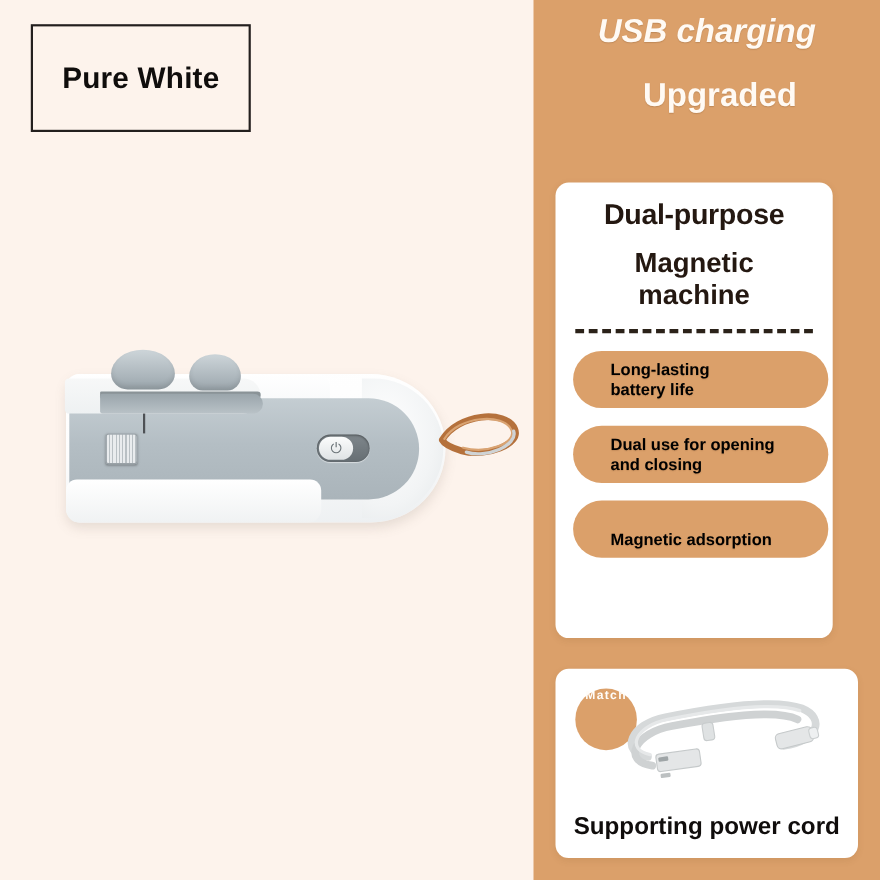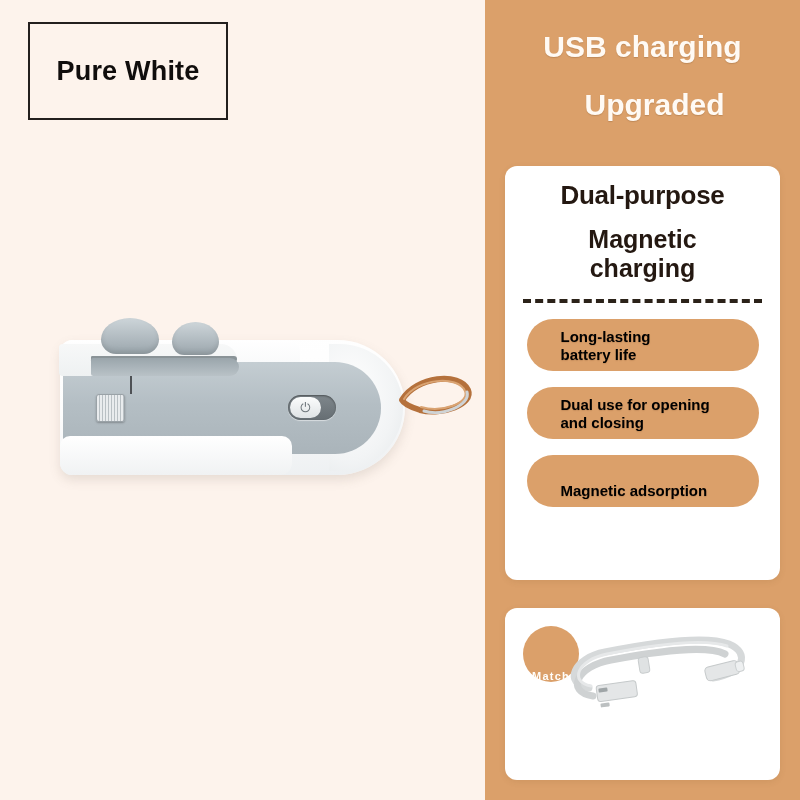--- a/index.html
+++ b/index.html
@@ -121,26 +121,26 @@
 
   
   #panel{
     position:absolute;left:485px;top:0;width:315px;height:800px;
     background:#dba06a;
   }
   .panel-head{
     color:#fffaf4;text-align:center;font-weight:bold;
     text-shadow:0 1px 1px rgba(140,95,55,.35);
   }
-  #head-line1{margin-top:30px;font-size:30px;}
+  #head-line1{margin-top:12px;font-size:30px;font-style:italic;}
   #head-line2{margin-top:24px;font-size:30px;padding-left:24px;}
 
   
   #feature-card{
-    position:absolute;left:20px;top:166px;width:275px;height:414px;
+    position:absolute;left:20px;top:166px;width:252px;height:414px;
     background:#fff;border-radius:12px;
     box-shadow:0 2px 6px rgba(120,80,45,.12);
     box-sizing:border-box;padding:14px 16px 12px;
   }
   #title-main{
     text-align:center;font-size:26px;font-weight:bold;color:#241811;
     letter-spacing:-.3px;
   }
   #title-sub{
     text-align:center;font-size:25px;font-weight:bold;color:#241811;
@@ -162,21 +162,21 @@
 
   
   #cable-card{
     position:absolute;left:20px;top:608px;width:275px;height:172px;
     background:#fff;border-radius:12px;
     box-shadow:0 2px 6px rgba(120,80,45,.12);
   }
   #match-badge{
     position:absolute;left:18px;top:18px;width:56px;height:56px;
     background:#dba06a;border-radius:50%;
-    display:flex;align-items:flex-end;justify-content:center;
+    display:flex;align-items:flex-start;justify-content:center;
     color:#fffdfa;font-size:11px;font-weight:bold;letter-spacing:1.2px;
   }
   #cable-art{position:absolute;left:48px;top:14px;width:220px;height:104px;}
   #cable-caption{
     position:absolute;left:0;right:0;bottom:16px;text-align:center;
     font-size:22px;font-weight:bold;color:#100d0c;
   }
 </style>
 </head>
 <body>
@@ -222,21 +222,21 @@
 
   <div class="panel-head" id="head-line1">USB charging</div>
   <div class="panel-head" id="head-line2">Upgraded</div>
 
   <div id="feature-card">
 
     <div id="title-main">Dual-purpose</div>
 
     <div id="title-sub">
       <div>Magnetic</div>
-      <div>charging</div>
+      <div>machine</div>
     </div>
 
     <div id="divider"></div>
 
     <div class="pill" id="pill-1">
       <div>
         <div>Long-lasting</div>
         <div>battery life</div>
       </div>
     </div>
@@ -280,15 +280,16 @@
           <rect x="46" y="78" width="9" height="4" rx="1" fill="#9fa5a7" opacity=".7"></rect>
         </g>
 
         <g transform="rotate(-14 176 47)">
           <rect x="152" y="40" width="34" height="14" rx="4" fill="#e4e6e7" stroke="#c5c9ca" stroke-width="1"></rect>
           <rect x="183" y="42" width="8" height="10" rx="3" fill="#eef0f1" stroke="#cbcfd0" stroke-width="1"></rect>
         </g>
       </svg>
     </div>
 
+    <div id="cable-caption">Supporting power cord</div>
 
   </div>
 </div>
 
 </body></html>

